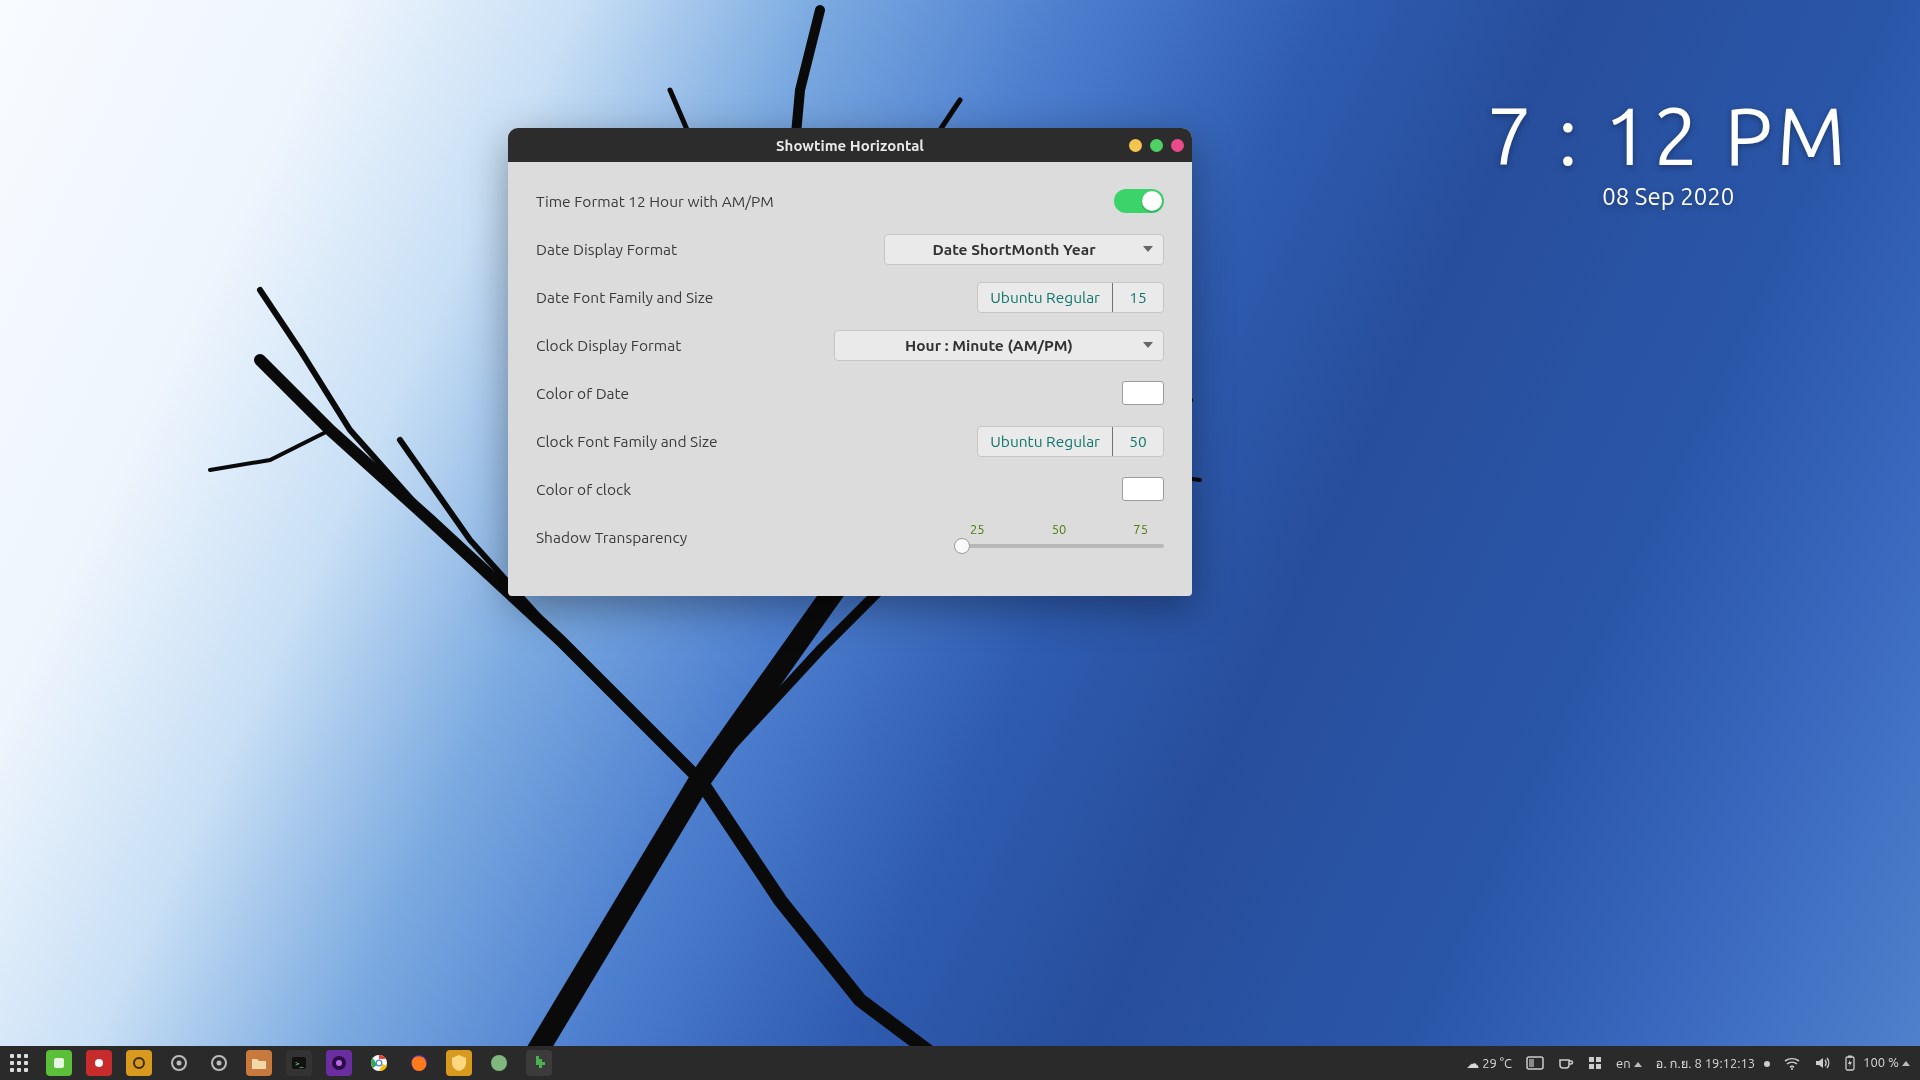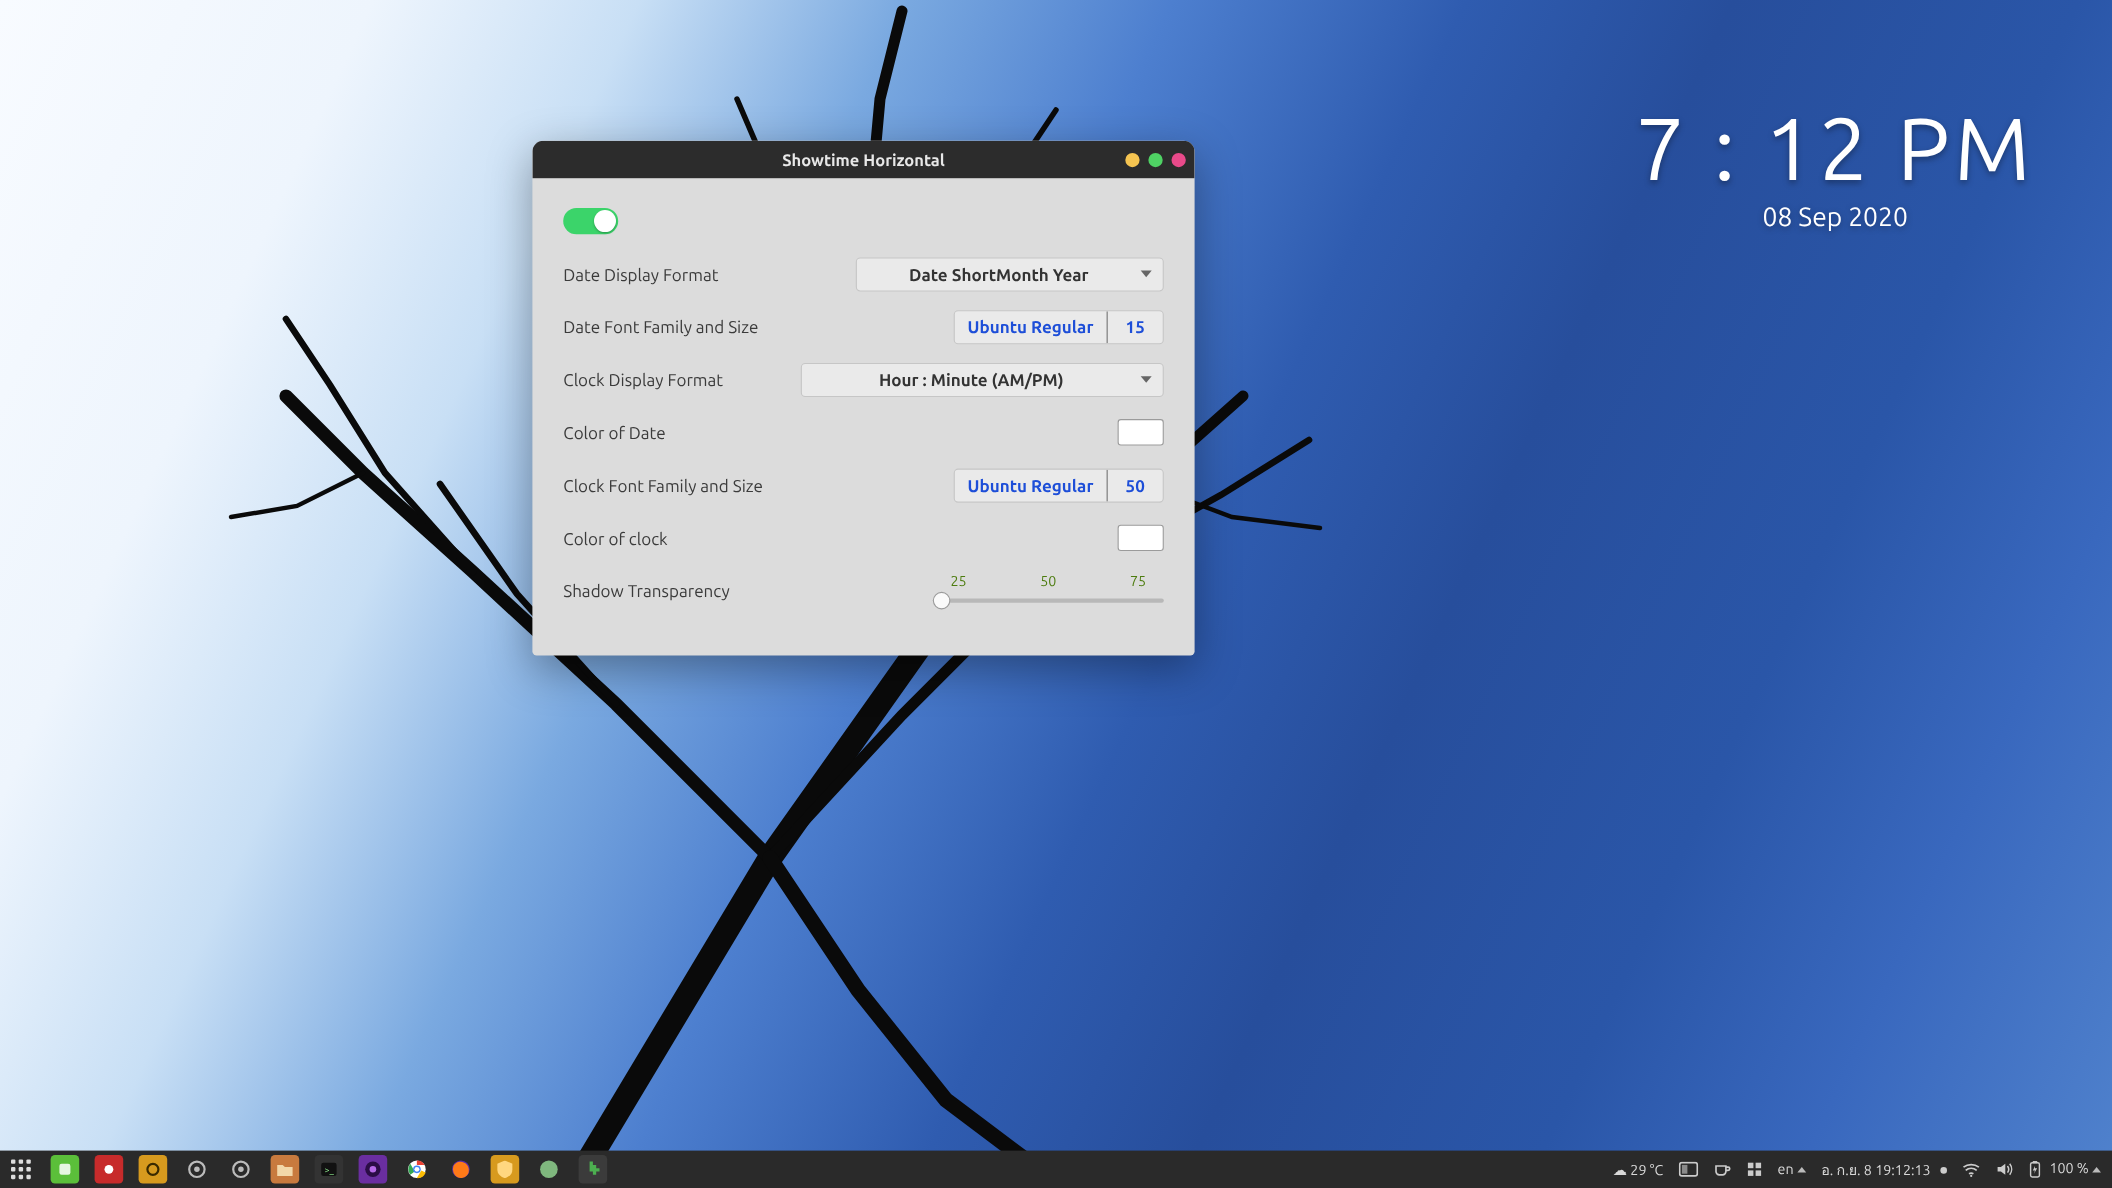--- a/index.html
+++ b/index.html
@@ -5,21 +5,21 @@
 html,body{margin:0;padding:0;width:1920px;height:1080px;overflow:hidden;font-family:Ubuntu,"Segoe UI",Arial,sans-serif}
 .desktop{position:relative;width:1920px;height:1080px;background:linear-gradient(115deg,#f8fbff 0%,#eef5fd 14%,#c8dff5 24%,#7aa9e0 34%,#4d7fcf 44%,#2f5cb0 55%,#274e9c 65%,#2a56a8 78%,#3968be 88%,#5082cd 100%)}
 .tree{position:absolute;left:0;top:0;width:1920px;height:1080px;pointer-events:none}
 
 
 .clock-widget{position:absolute;right:70px;top:95px;text-align:center;color:#fff;text-shadow:0 2px 6px rgba(0,0,0,.35)}
 .clock-widget .time{font-size:80px;font-weight:400;letter-spacing:4px;line-height:1}
 .clock-widget .date{font-size:24px;margin-top:8px;font-weight:400}
 
 
-.window{position:absolute;left:484px;top:128px;width:602px;border-radius:10px 10px 4px 4px;overflow:hidden;box-shadow:0 12px 40px rgba(0,0,0,.35);background:#dcdcdc}
+.window{position:absolute;left:508px;top:128px;width:684px;border-radius:10px 10px 4px 4px;overflow:hidden;box-shadow:0 12px 40px rgba(0,0,0,.35);background:#dcdcdc}
 .titlebar{height:34px;background:#2c2c2c;display:flex;align-items:center;position:relative}
 .titlebar .title{flex:1;text-align:center;color:#e8e8e8;font-size:15px;font-weight:600}
 .tl-buttons{position:absolute;right:8px;top:0;height:34px;display:flex;align-items:center;gap:8px}
 .tl-dot{width:13px;height:13px;border-radius:50%}
 .tl-min{background:#f5c451}
 .tl-max{background:#4fd264}
 .tl-close{background:#e94a8a}
 
 .body{padding:20px 28px 40px 28px;display:flex;flex-direction:column;gap:10px;color:#3b3b3b;font-size:15.5px}
 .row{display:flex;align-items:center;min-height:38px}
@@ -29,21 +29,21 @@
 
 .toggle{width:50px;height:24px;border-radius:24px;background:#3bd46a;position:relative}
 .toggle .knob{position:absolute;right:2px;top:2px;width:20px;height:20px;border-radius:50%;background:#fff;box-shadow:0 1px 2px rgba(0,0,0,.3)}
 
 
 .dropdown{background:#eaeaea;border:1px solid #c6c6c6;border-radius:4px;padding:6px 34px 6px 14px;position:relative;min-width:230px;text-align:center;font-weight:600;color:#333}
 .dropdown .caret{position:absolute;right:10px;top:50%;transform:translateY(-50%);width:0;height:0;border-left:5px solid transparent;border-right:5px solid transparent;border-top:6px solid #666}
 
 
 .fontbtn{display:flex;align-items:stretch;border:1px solid #c6c6c6;border-radius:4px;overflow:hidden;background:#eaeaea}
-.fontbtn span{padding:6px 12px;font-weight:700;color:#1d4ed8}
+.fontbtn span{padding:6px 12px;font-weight:400;color:#0f766e}
 .fontbtn .size{border-left:1px solid #737373;min-width:26px;text-align:center}
 
 
 .swatch{width:40px;height:22px;border:1px solid #9b9b9b;border-radius:3px;background:#fff}
 
 
 .slider-wrap{flex:0 0 210px;margin-left:auto}
 .slider-ticks{display:flex;justify-content:space-between;padding:0 16px;font-size:13px;color:#4d7c0f}
 .slider-track{position:relative;height:14px;margin-top:2px}
 .slider-track .rail{position:absolute;left:0;right:0;top:6px;height:4px;background:#b8b8b8;border-radius:2px}
@@ -95,20 +95,21 @@
       <div class="title">Showtime Horizontal</div>
       <div class="tl-buttons">
         <div class="tl-dot tl-min"></div>
         <div class="tl-dot tl-max"></div>
         <div class="tl-dot tl-close"></div>
       </div>
     </div>
     <div class="body">
 
       <div class="row">
+        <div class="label">Time Format 12 Hour with AM/PM</div>
         <div class="control">
           <div class="toggle">
               <div class="knob"></div>
             </div>
         </div>
       </div>
 
       <div class="row">
         <div class="label">Date Display Format</div>
         <div class="control">

